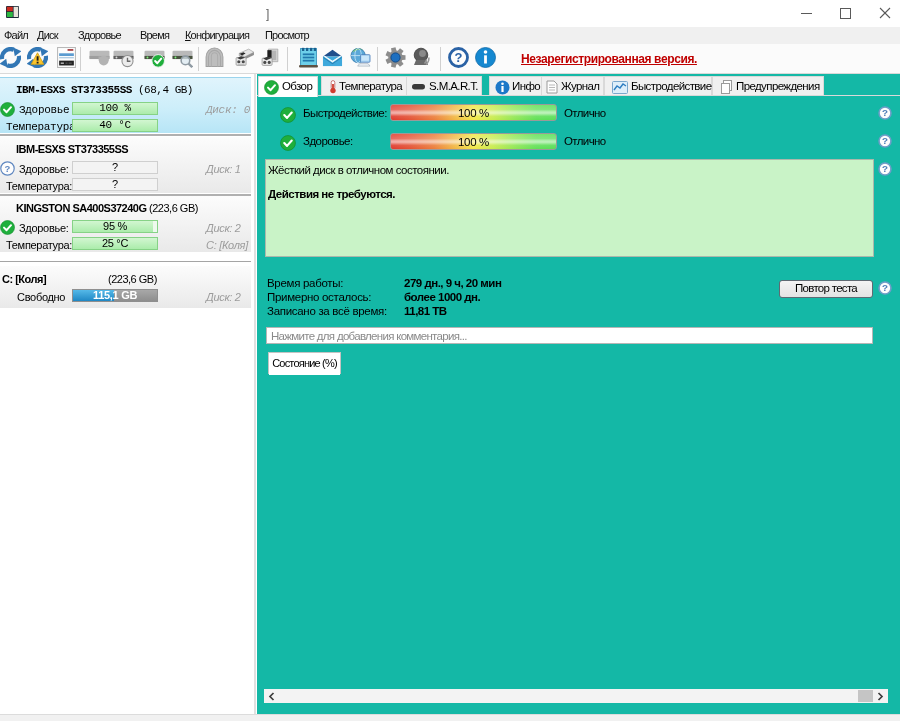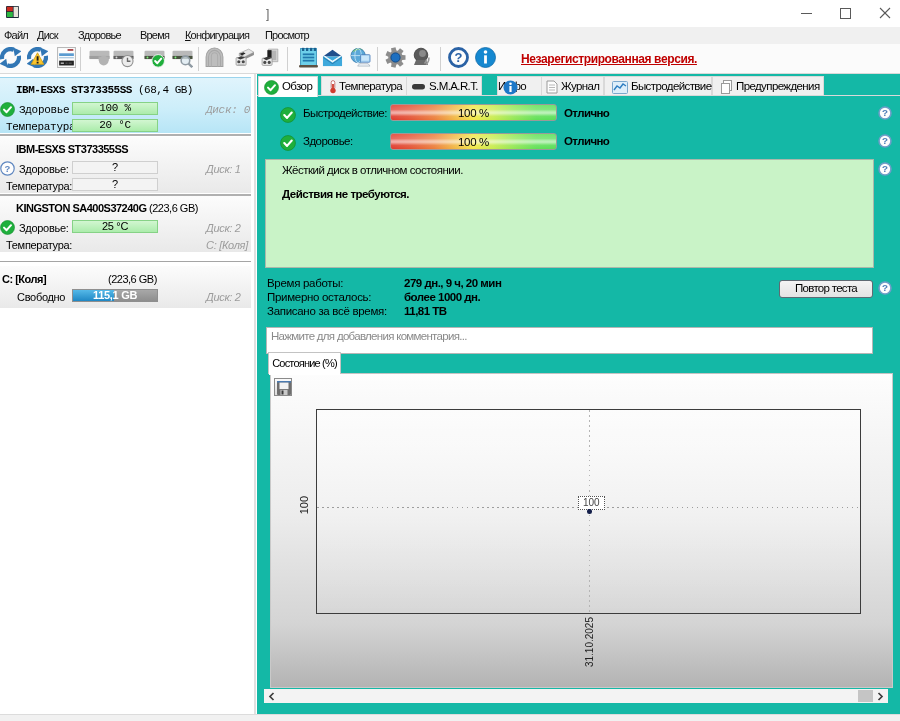--- a/index.html
+++ b/index.html
@@ -47,35 +47,35 @@
 .tabsel { background:#fff; border-bottom:none; height:21px; z-index:2; }
 #tabline { position:absolute; left:0px; top:21px; width:643px; height:1px; background:#d9d9d9; }
 
 
 .orow-label { position:absolute; left:46px; font-size:11.5px; letter-spacing:-0.55px; }
 .gradbar { position:absolute; left:133px; width:167px; height:17px; border:1px solid #9a9a9a; border-radius:3px;
   background:linear-gradient(90deg,#dd2f23 0%,#e24a2a 12%,#ea7630 26%,#f0b038 38%,#f2e63e 50%,#c4ea44 62%,#8ae54a 75%,#5ade4e 88%,#4fdc4f 100%); }
 .gradbar .gloss { position:absolute; left:0; top:0; width:100%; height:100%; border-radius:2px;
   background:linear-gradient(180deg,rgba(255,255,255,0.18) 0%,rgba(255,255,255,0.28) 30%,rgba(255,255,255,0.6) 47%,rgba(255,255,255,0.6) 55%,rgba(255,255,255,0.15) 75%,rgba(255,255,255,0.05) 100%); }
 .gradbar .btext { position:absolute; width:100%; text-align:center; top:2px; font-size:11.5px; letter-spacing:-0.3px; }
-.bold { font-weight:bold; letter-spacing:-0.6px; }
+.bold { font-weight:normal; letter-spacing:-0.6px; }
 .qicon { position:absolute; width:14px; height:14px; }
 
 
-#greenbox { left:8px; top:85px; width:609px; height:109px; background:#c9f3c7; border:1px solid #abb8ab; padding:4px 16px; font-size:11.5px; letter-spacing:-0.5px; }
+#greenbox { left:8px; top:85px; width:609px; height:98px; background:#c9f3c7; border:1px solid #abb8ab; padding:4px 2px; font-size:11.5px; letter-spacing:-0.5px; }
 
 
 .inflabel { position:absolute; left:10px; font-size:11.5px; letter-spacing:-0.3px; }
 .infvalue { position:absolute; left:147px; font-size:11.5px; letter-spacing:-0.5px; font-weight:bold; }
 
 
 #retest { left:522px; top:206px; width:94px; height:18px; border:1px solid #5f6a73; border-radius:3px; background:linear-gradient(180deg,#f4f4f4,#e3e3e3); text-align:center; font-size:11.5px; letter-spacing:-0.7px; padding-top:1px; }
 
 
-#comment { left:9px; top:253px; width:607px; height:27px; border:1px solid #b6b6b6; color:#8a8a8a; font-size:11.5px; letter-spacing:-0.7px; padding:2px 4px; background:#fff; white-space:nowrap; }
+#comment { left:9px; top:253px; width:607px; height:17px; border:1px solid #b6b6b6; color:#8a8a8a; font-size:11.5px; letter-spacing:-0.7px; padding:2px 4px; background:#fff; white-space:nowrap; }
 
 
 #stab { left:11px; top:278px; width:73px; height:22px; background:#fff; border:1px solid #c3c3c3; border-bottom:none; font-size:11px; letter-spacing:-0.8px; text-align:center; padding-top:4px; z-index:2; white-space:nowrap;}
 #chartpanel { left:13px; top:299px; width:623px; height:315px; border:1px solid #c9c9c9; border-top:1px solid #c3c3c3;
   background:linear-gradient(180deg,#fdfdfd 0%,#ececec 45%,#d4d4d4 80%,#b3b3b3 100%); }
 #stabmask { left:12px; top:299px; width:71px; height:2px; background:#fff; z-index:3; }
 #savebtn { position:absolute; left:3px; top:4px; width:18px; height:18px; border:1px solid #8a8a8a; background:linear-gradient(180deg,#fafafa,#dcdcdc); }
 #chartrect { position:absolute; left:45px; top:35px; width:545px; height:205px; border:1px solid #3c3c3c;
   background:linear-gradient(180deg,rgba(255,255,255,0.55),rgba(255,255,255,0)); }
 .dotline-h { position:absolute; height:1px; background:repeating-linear-gradient(90deg,#9d9d9d 0 1.5px,rgba(0,0,0,0) 1.5px 5px); }
@@ -277,21 +277,21 @@
   <div class="diskpanel p-sel abs" style="top:77px;height:56px">
     <div class="dtitle"><b>IBM-ESXS ST373355SS</b> (68,4 GB)</div>
     <svg class="cicon" style="top:24px" width="15" height="15" viewBox="0 0 15 15">
       <circle cx="7.5" cy="7.5" r="7" fill="#1faf3c" stroke="#128a2b" stroke-width="0.6"></circle>
       <path d="M4 7.6 L6.6 10.2 L11 5.2" fill="none" stroke="#fff" stroke-width="2" stroke-linecap="round" stroke-linejoin="round"></path>
     </svg>
     <div class="dlabel" style="left:19px;top:26px">Здоровье:</div>
     <div class="dbar" style="top:24px">100 %</div>
     <div class="ditalic" style="top:26px">Диск: 0</div>
     <div class="dlabel" style="left:6px;top:43px">Температура:</div>
-    <div class="dbar" style="top:41px">20 °C</div>
+    <div class="dbar" style="top:41px">40 °C</div>
   </div>
 
   <div class="psep abs" style="top:134px"></div>
   <div class="diskpanel p-normal abs" style="top:137px">
     <div class="dtitle"><b>IBM-ESXS ST373355SS</b></div>
     <svg class="cicon" style="top:24px" width="15" height="15" viewBox="0 0 15 15">
       <circle cx="7.5" cy="7.5" r="6.7" fill="#fdfdfd" stroke="#5f87c0" stroke-width="1.2"></circle>
       <text x="7.5" y="11" font-size="9.5" font-weight="bold" fill="#5f87c0" text-anchor="middle" font-family="Liberation Sans">?</text>
     </svg>
     <div class="dlabel" style="left:19px;top:26px">Здоровье:</div>
@@ -305,21 +305,21 @@
   <div class="diskpanel p-normal abs" style="top:196px">
     <div class="dtitle"><b>KINGSTON SA400S37240G</b> (223,6 GB)</div>
     <svg class="cicon" style="top:24px" width="15" height="15" viewBox="0 0 15 15">
       <circle cx="7.5" cy="7.5" r="7" fill="#1faf3c" stroke="#128a2b" stroke-width="0.6"></circle>
       <path d="M4 7.6 L6.6 10.2 L11 5.2" fill="none" stroke="#fff" stroke-width="2" stroke-linecap="round" stroke-linejoin="round"></path>
     </svg>
     <div class="dlabel" style="left:19px;top:26px">Здоровье:</div>
     <div class="dbar" style="top:24px"><span style="position:absolute;right:0;top:0;width:4px;height:11px;background:#eef9ee"></span>95 %</div>
     <div class="ditalic" style="top:26px">Диск: 2</div>
     <div class="dlabel" style="left:6px;top:43px">Температура:</div>
-    <div class="dbar" style="top:24px">25 °C</div>
+    <div class="dbar" style="top:41px">25 °C</div>
     <div class="ditalic" style="top:43px">C: [Коля]</div>
   </div>
 
   <div id="groove1" class="abs"></div>
   <div id="groove2" class="abs"></div>
 
   <div class="diskpanel p-normal abs" style="top:266px;height:42px">
     <div class="dtitle" style="left:2px;top:7px"><b>C: [Коля]</b></div>
     <div class="dtitle" style="left:108px;top:7px">(223,6 GB)</div>
     <div class="dlabel" style="left:17px;top:25px">Свободно</div>
@@ -344,21 +344,21 @@
         <rect x="3.2" y="0.6" width="3.6" height="9" rx="1.8" fill="#fff" stroke="#c57676" stroke-width="1"></rect>
         <circle cx="5" cy="10.6" r="2.7" fill="#d03c2e"></circle>
         <rect x="4.1" y="4" width="1.8" height="7" fill="#d03c2e"></rect>
       </svg>
     </div>
     <div class="tab" style="left:149px;width:76px;padding-left:22px">S.M.A.R.T.
       <svg style="position:absolute;left:5px;top:7px" width="14" height="7" viewBox="0 0 14 7">
         <rect x="0" y="0" width="13" height="5.5" rx="2.7" fill="#3a3a3a"></rect>
       </svg>
     </div>
-    <div class="tab" style="left:240px;width:55px;">Инфо
+    <div class="tab" style="left:232px;width:55px;padding-left:22px">Инфо
       <svg style="position:absolute;left:5px;top:3px" width="15" height="15" viewBox="0 0 15 15">
         <circle cx="7.5" cy="7.5" r="7" fill="#1d78c8"></circle>
         <rect x="6.4" y="6" width="2.2" height="6" fill="#fff"></rect>
         <circle cx="7.5" cy="3.8" r="1.3" fill="#fff"></circle>
       </svg>
     </div>
     <div class="tab" style="left:284px;width:63px;padding-left:19px">Журнал
       <svg style="position:absolute;left:4px;top:3px" width="12" height="14" viewBox="0 0 12 14">
         <path d="M1 1 h7 l3 3 v9 h-10 z" fill="#fdfdfd" stroke="#9a9a9a" stroke-width="1"></path>
         <line x1="3" y1="5" x2="9" y2="5" stroke="#b8b8b8"></line>
@@ -425,38 +425,20 @@
     <div id="retest" class="abs">Повтор теста</div>
     <svg class="qicon" style="left:621px;top:207px" width="15" height="15" viewBox="0 0 15 15">
       <circle cx="7.5" cy="7.5" r="6.4" fill="#fdfdfd" stroke="#6f9dc8" stroke-width="1.7"></circle>
       <text x="7.5" y="11.2" font-size="10.5" font-weight="bold" fill="#4f7fb8" text-anchor="middle" font-family="Liberation Sans">?</text>
     </svg>
 
     <div id="comment" class="abs">Нажмите для добавления комментария...</div>
 
     <div id="stab" class="abs">Состояние (%)</div>
     <div id="stabmask" class="abs"></div>
-    <div id="chartpanel" class="abs">
-      <div id="savebtn">
-        <svg width="16" height="16" viewBox="0 0 16 16" style="margin:0.5px">
-          <rect x="1" y="1" width="14" height="14" rx="1" fill="#6e6e6e"></rect>
-          <rect x="1" y="1" width="14" height="1.6" fill="#4a7ab0"></rect>
-          <rect x="3.5" y="2.6" width="9" height="6.5" fill="#f2f2f2"></rect>
-          <rect x="4.5" y="10" width="7" height="5" fill="#c9c9c9"></rect>
-          <rect x="5.5" y="10.5" width="2" height="4" fill="#3a3a3a"></rect>
-        </svg>
-      </div>
-      <div id="chartrect"></div>
-      <div class="dotline-h" style="left:46px;top:133px;width:545px"></div>
-      <div class="dotline-v" style="left:318px;top:36px;height:204px"></div>
-      <div class="rot90" style="position:absolute;left:27px;top:122px">100</div>
-      <div id="val100" style="left:307px;top:122px">100</div>
-      <div style="position:absolute;left:316px;top:135px;width:4.5px;height:4.5px;border-radius:50%;background:#141f4a"></div>
-      <div class="rot90" style="position:absolute;left:313px;top:243px;font-size:10px">31.10.2025</div>
-    </div>
 
     <div id="hscroll" class="abs">
       <div id="hthumb"></div>
       <svg class="sarrow" style="left:4px;top:3px;position:absolute" width="7" height="9" viewBox="0 0 7 9">
           <path d="M5.5 1 L2 4.5 L5.5 8" fill="none" stroke="#3c3c3c" stroke-width="1.7"></path>
         </svg>
       <svg class="sarrow" style="right:4px;top:3px;position:absolute" width="7" height="9" viewBox="0 0 7 9">
           <path d="M1.5 1 L5 4.5 L1.5 8" fill="none" stroke="#3c3c3c" stroke-width="1.7"></path>
         </svg>
     </div>

